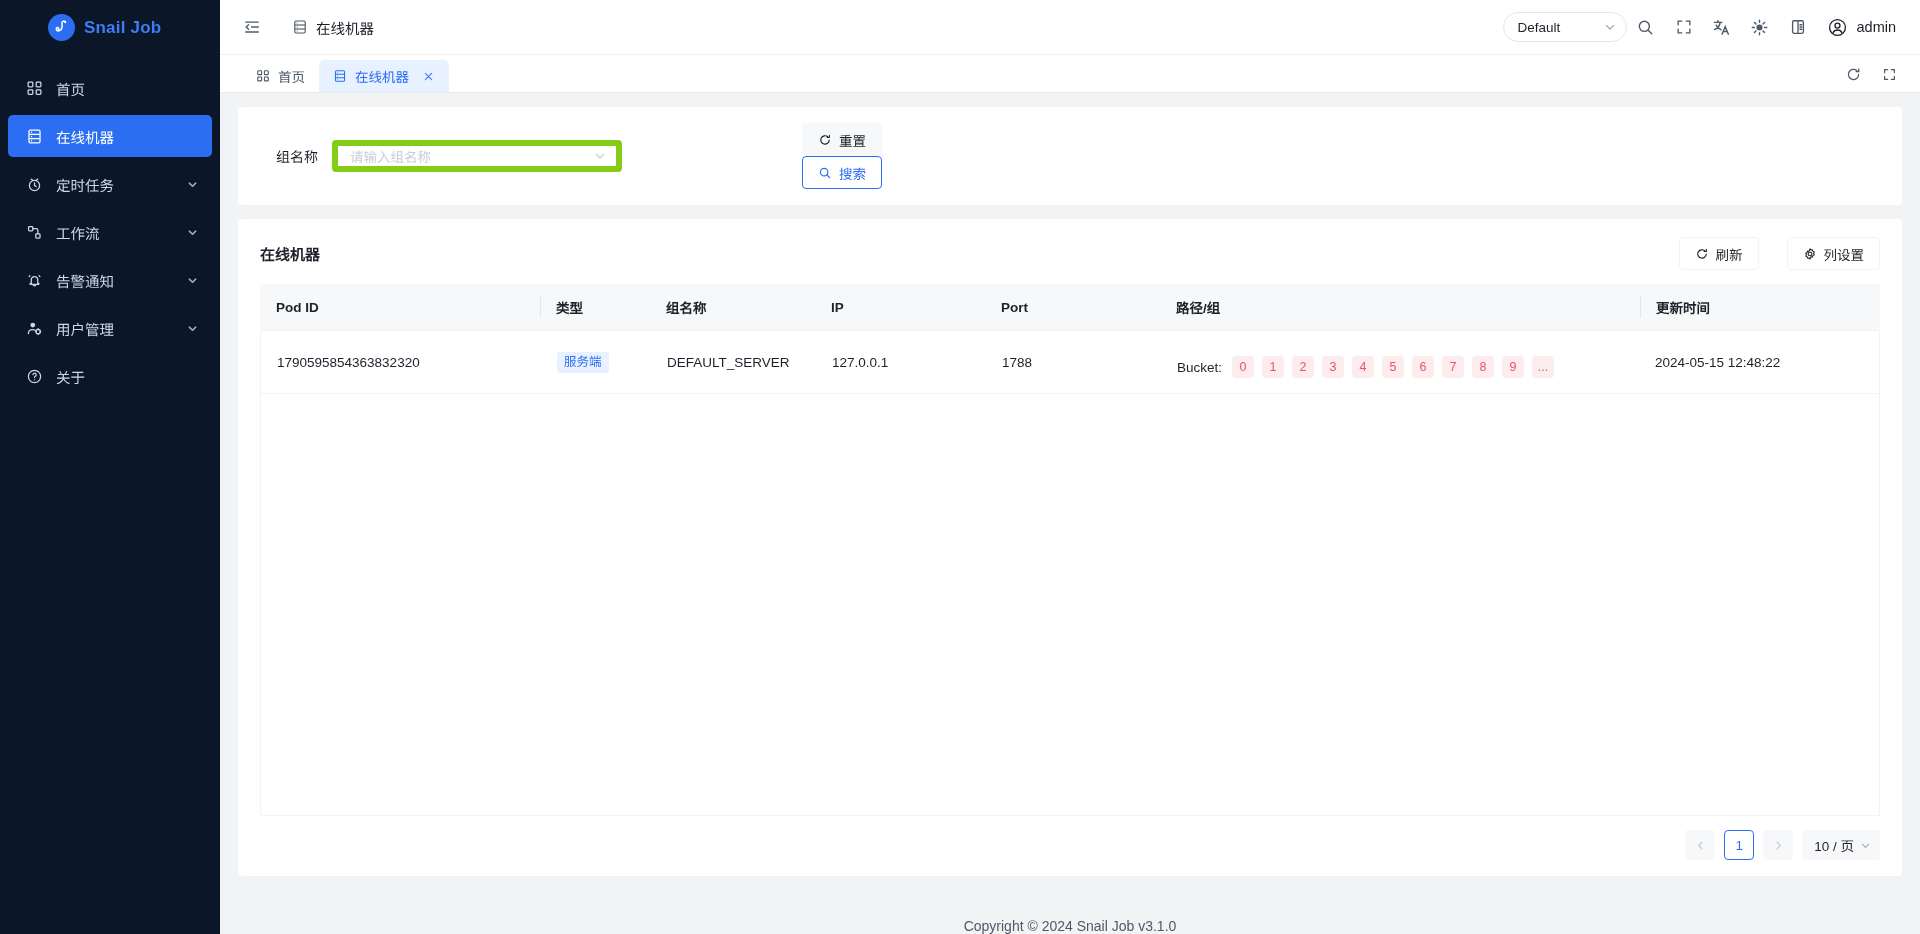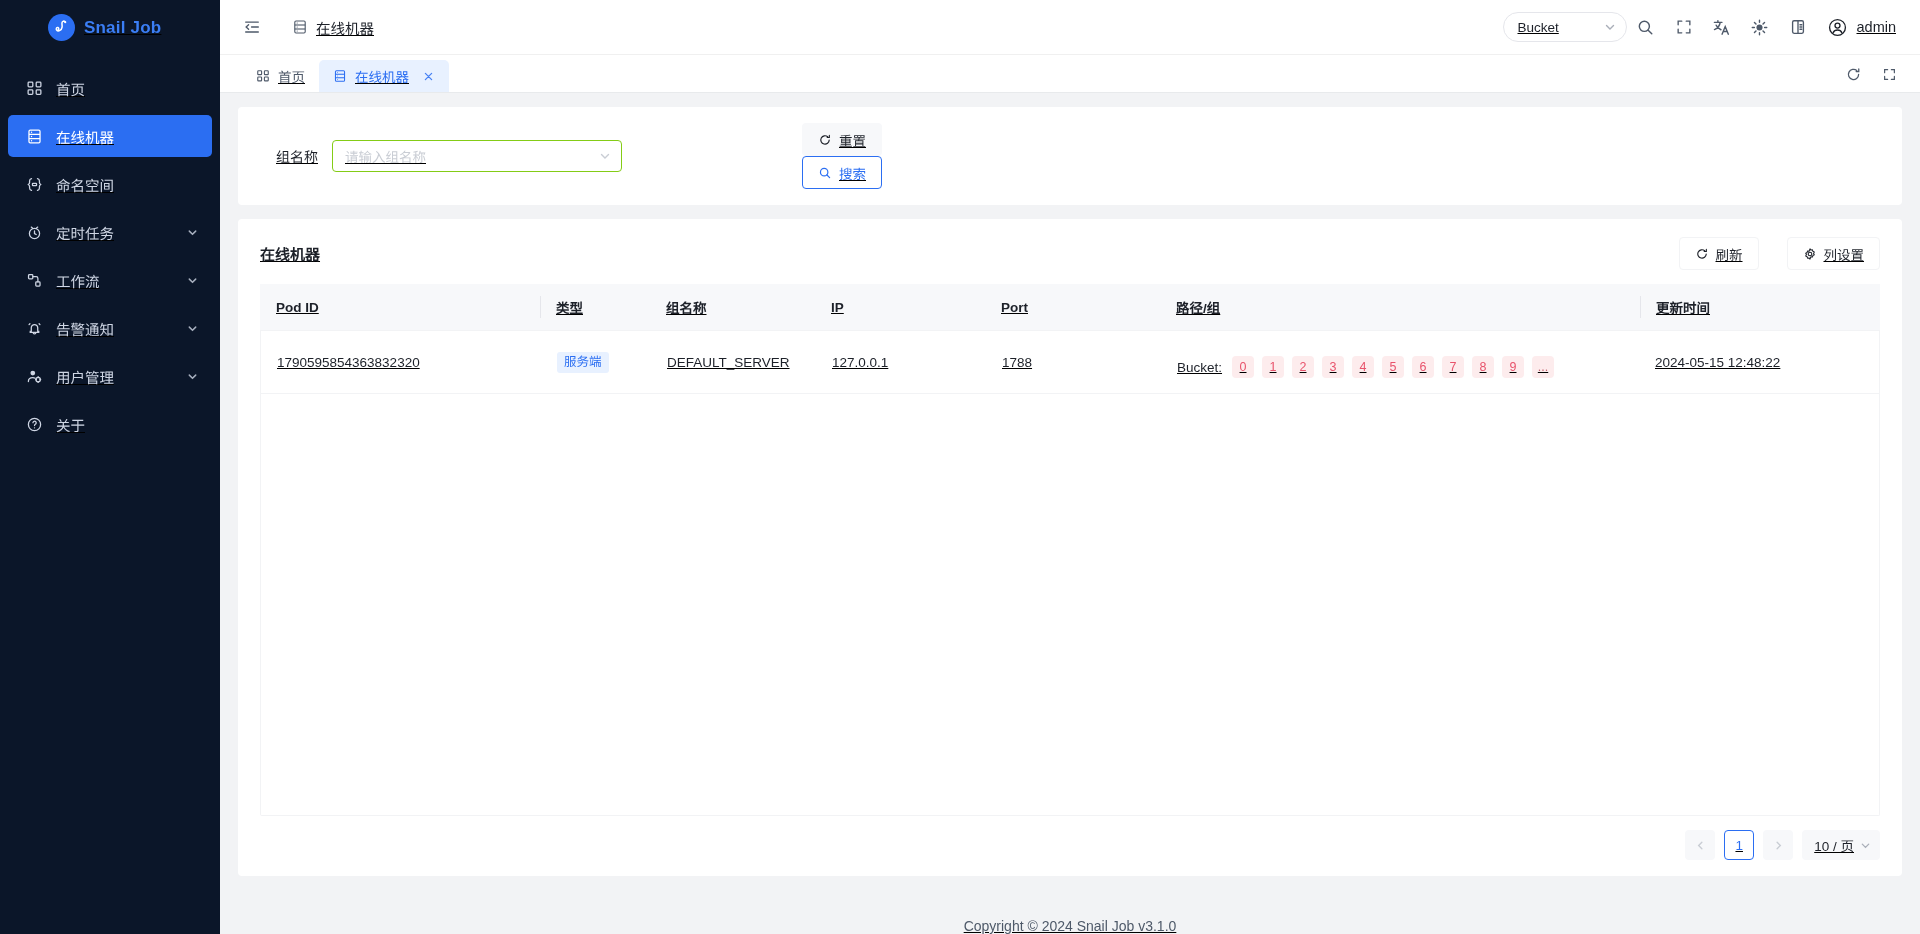--- a/index.html
+++ b/index.html
@@ -4,21 +4,21 @@
 <title>Snail Job</title>
 <style>
   * { box-sizing: border-box; margin: 0; padding: 0; }
   html, body {
     width: 1920px; height: 934px;
     font-family: "Liberation Sans", "DejaVu Sans", sans-serif;
     background: #f2f3f5;
     overflow: hidden;
     -webkit-font-smoothing: antialiased;
   }
-  .app { display: flex; width: 1920px; height: 934px; text-decoration: underline; }
+  .app { display: flex; width: 1920px; height: 934px; }
 
   
   .sidebar {
     width: 220px; min-width: 220px; height: 934px;
     background: #0b1629;
     display: flex; flex-direction: column;
     padding-top: 0;
   }
   .brand {
     height: 55px; display: flex; align-items: center; gap: 9px;
@@ -128,21 +128,21 @@
   .search-card {
     padding: 16px 20px 16px 20px; display: flex; align-items: center;
     flex: 0 0 auto; margin-bottom: 14px;
   }
   .field { display: flex; align-items: center; }
   .field-label {
     width: 74px; text-align: right; padding-right: 14px;
     font-size: 14px; color: #1d2129;
   }
   .field-input {
-    width: 290px; height: 32px; border: 1px solid #84cc16; border-radius: 4px;
+    width: 290px; height: 32px; border: 6px solid #84cc16; border-radius: 4px;
     background: #fff; display: flex; align-items: center; padding: 0 10px 0 12px;
     font-size: 13.5px; color: #c9cdd4; cursor: text;
   }
   .field-input .fi-arrow { margin-left: auto; color: #c9cdd4; display: flex; }
   .search-actions { display: flex; align-items: center; margin-left: 180px; flex-direction: column; }
   .btn {
     height: 33px; display: inline-flex; align-items: center; gap: 7px;
     padding: 0 15px; border-radius: 4px; font-size: 13.5px; cursor: pointer;
     border: 1px solid transparent; background: #f7f8fa; color: #1d2129;
     white-space: nowrap;
@@ -260,30 +260,20 @@
             <line x1="3.5" y1="7.5" x2="16.5" y2="7.5"></line>
               <line x1="3.5" y1="12.5" x2="16.5" y2="12.5"></line>
             <circle cx="6.5" cy="5" r=".8" fill="currentColor" stroke="none"></circle>
             <circle cx="6.5" cy="10" r=".8" fill="currentColor" stroke="none"></circle>
             <circle cx="6.5" cy="15" r=".8" fill="currentColor" stroke="none"></circle>
           </svg>
         </span>
         <span class="mi-label">在线机器</span>
       </div>
 
-      <div class="menu-item">
-        <span class="mi-icon">
-          <svg width="17" height="17" viewBox="0 0 20 20" fill="none" stroke="currentColor" stroke-width="1.5" stroke-linecap="round">
-            <path d="M6.5 3.2C4.8 3.6 4.2 4.6 4.2 6v1.6c0 1-.5 1.8-1.4 2.4.9.6 1.4 1.4 1.4 2.4V14c0 1.4.6 2.4 2.3 2.8"></path>
-            <path d="M13.5 3.2c1.7.4 2.3 1.4 2.3 2.8v1.6c0 1 .5 1.8 1.4 2.4-.9.6-1.4 1.4-1.4 2.4V14c0 1.4-.6 2.4-2.3 2.8"></path>
-            <rect x="7.6" y="8.6" width="4.8" height="2.8" rx=".6"></rect>
-          </svg>
-        </span>
-        <span class="mi-label">命名空间</span>
-      </div>
 
 
       <div class="menu-item">
         <span class="mi-icon">
           <svg width="17" height="17" viewBox="0 0 20 20" fill="none" stroke="currentColor" stroke-width="1.5" stroke-linecap="round">
             <circle cx="10" cy="11.2" r="6"></circle>
             <path d="M10 8.2v3l2 1.2"></path>
             <path d="M6.2 3.6l2 1.6M13.8 3.6l-2 1.6"></path>
           </svg>
         </span>
@@ -378,21 +368,21 @@
             <circle cx="6.5" cy="5" r=".7" fill="currentColor" stroke="none"></circle>
             <circle cx="6.5" cy="10" r=".7" fill="currentColor" stroke="none"></circle>
             <circle cx="6.5" cy="15" r=".7" fill="currentColor" stroke="none"></circle>
           </svg>
         </span>
         <span>在线机器</span>
       </div>
 
       <div class="header-right">
         <div class="theme-select">
-          <span>Bucket</span>
+          <span>Default</span>
           <span class="ts-arrow">
             <svg width="12" height="12" viewBox="0 0 12 12" fill="none" stroke="currentColor" stroke-width="1.4" stroke-linecap="round">
                 <path d="M2.5 4.5L6 8l3.5-3.5"></path>
               </svg>
           </span>
         </div>
 
         <div class="hicon">
           <svg width="19" height="19" viewBox="0 0 20 20" fill="none" stroke="currentColor" stroke-width="1.5" stroke-linecap="round">
             <circle cx="8.8" cy="8.8" r="5.3"></circle>

